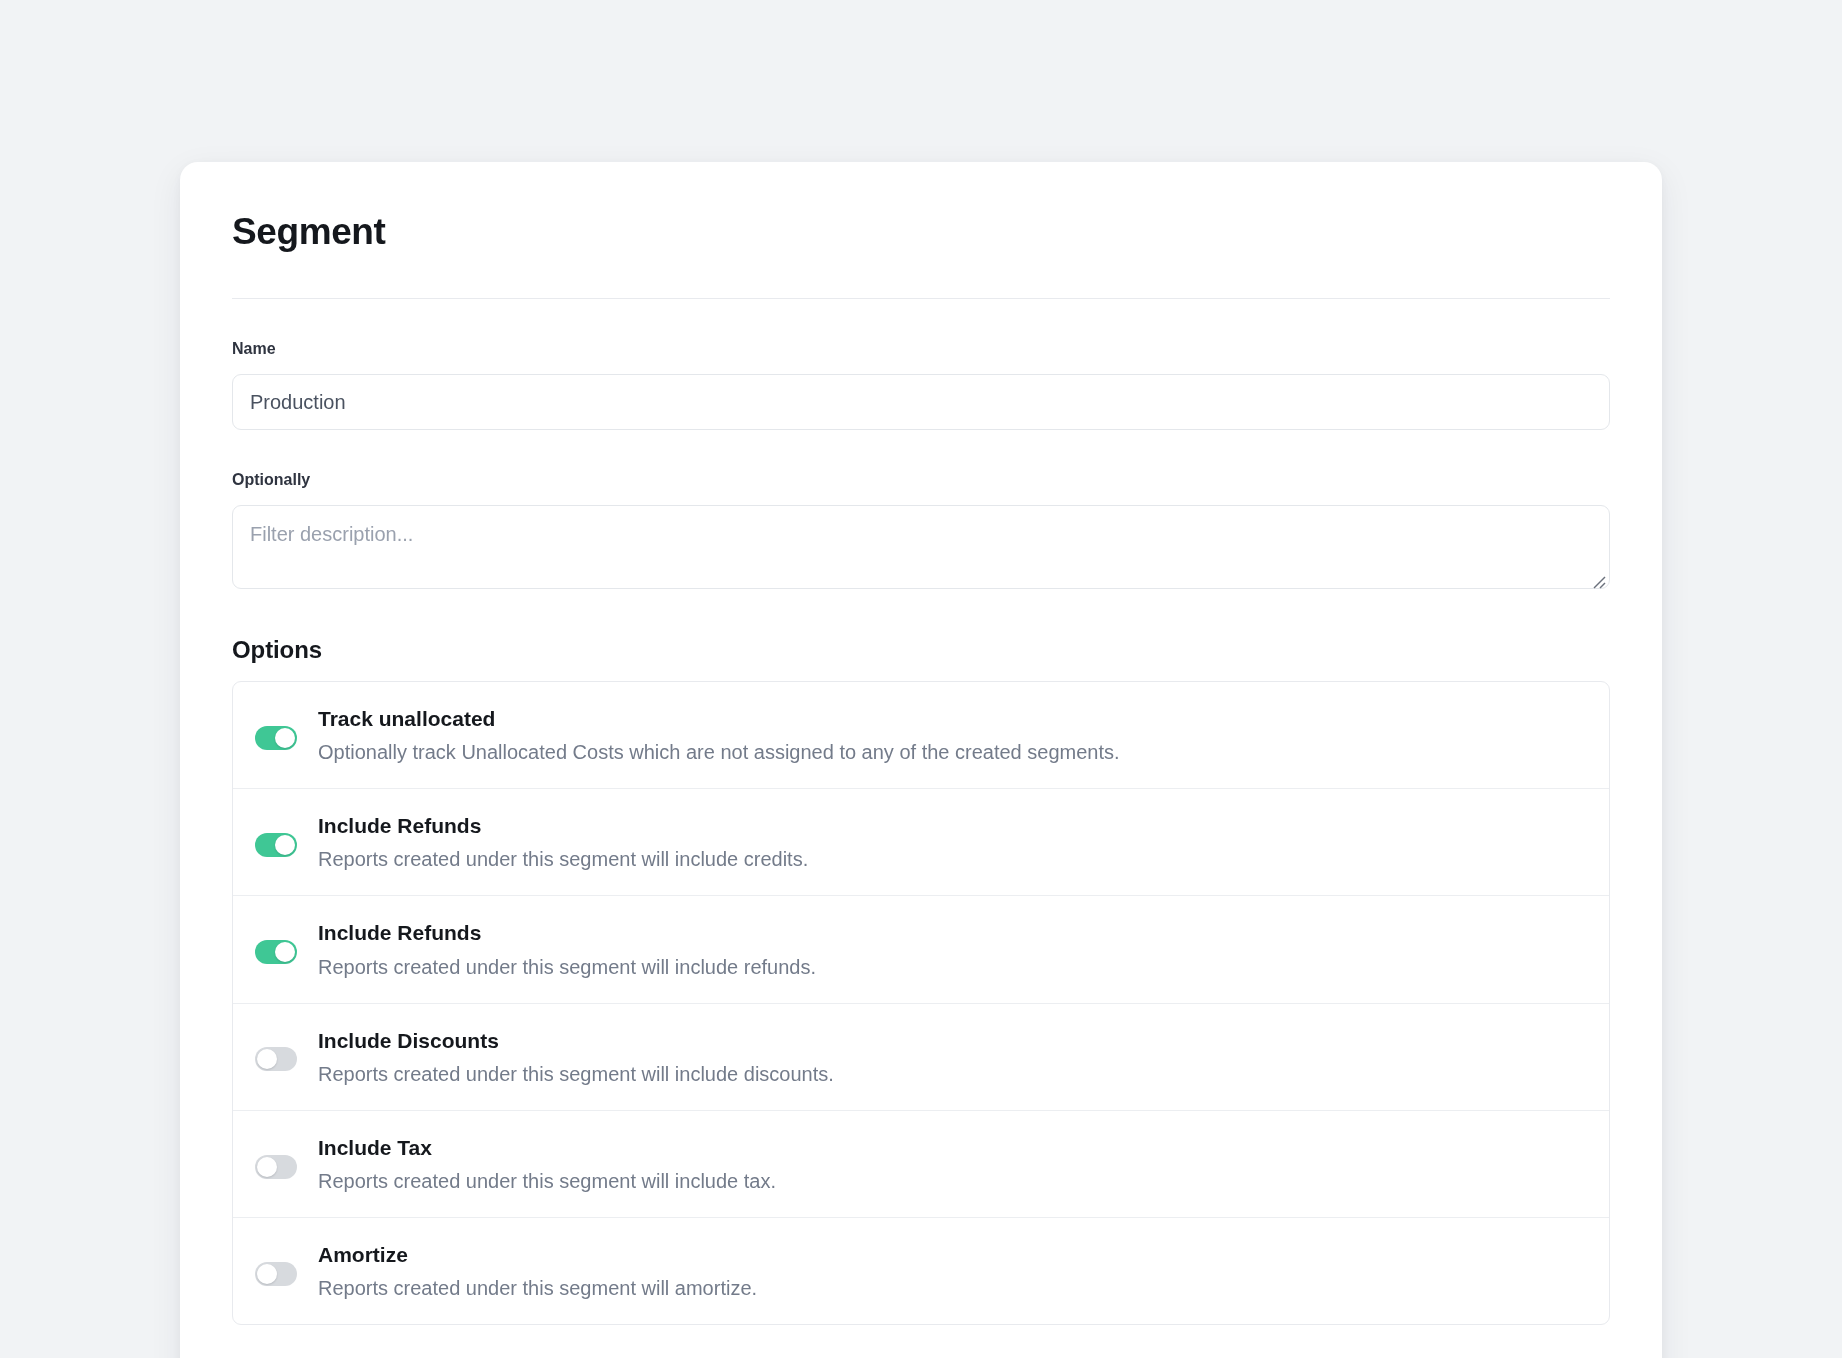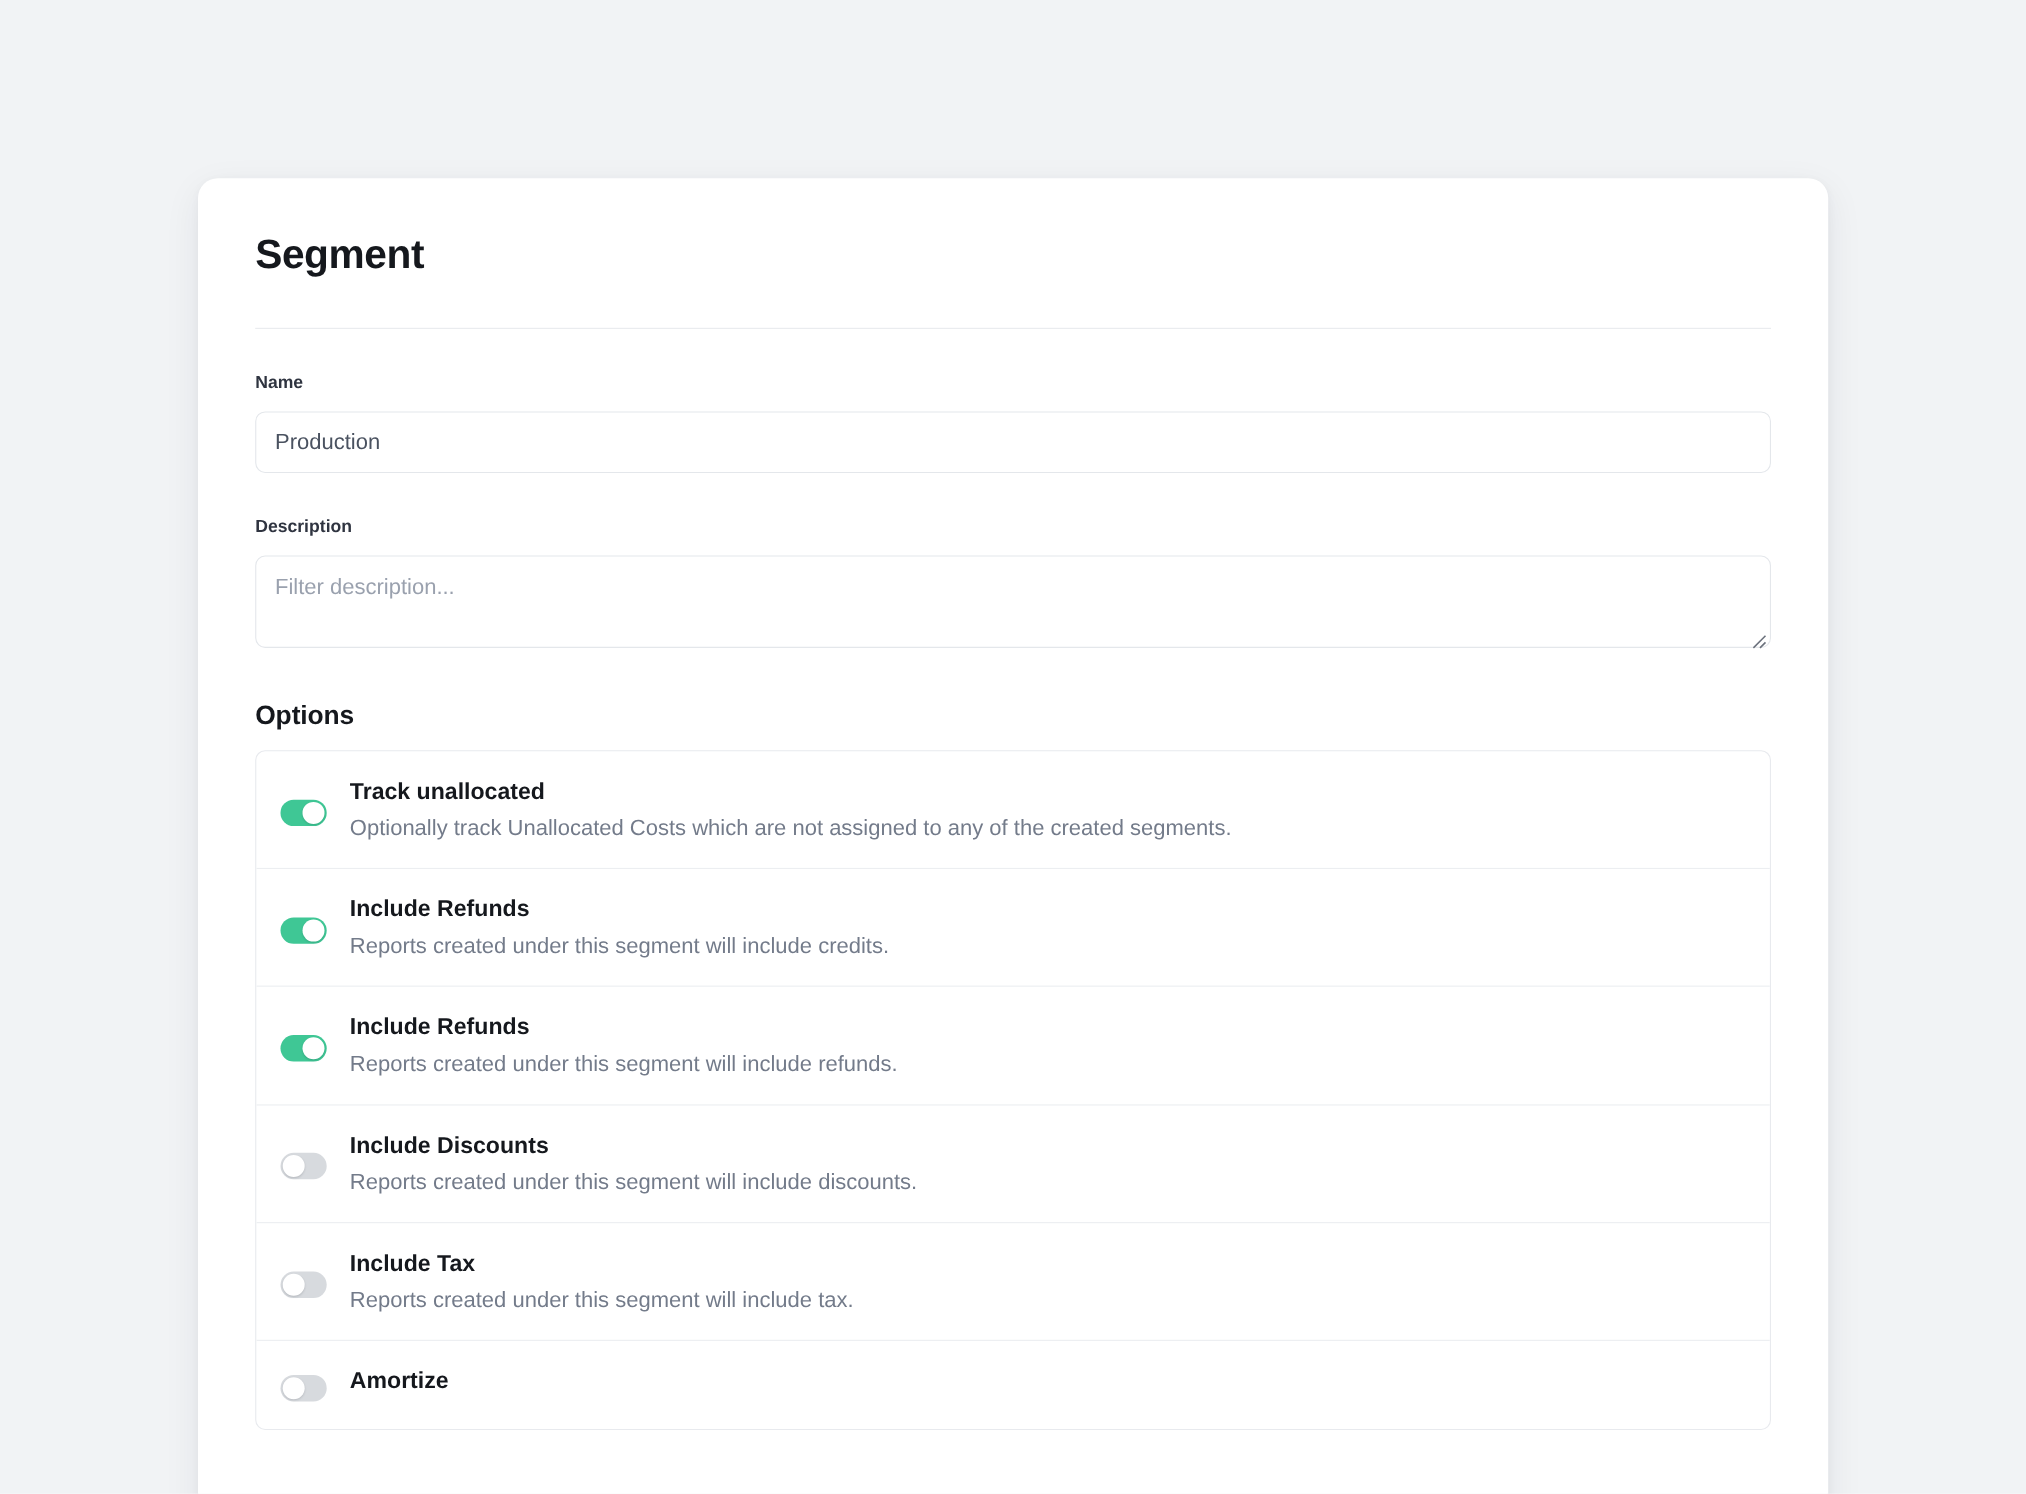--- a/index.html
+++ b/index.html
@@ -182,21 +182,21 @@
 <div class="page">
   <div class="card">
 
     <h1 class="page-title">Segment</h1>
 
     <div class="title-divider"></div>
 
     <div class="field-label">Name</div>
     <input class="text-input" type="text" value="Production" style="">
 
-    <div class="field-label">Description</div>
+    <div class="field-label">Optionally</div>
     <div class="textarea-wrap">
       <textarea class="text-area" placeholder="Filter description..." style=""></textarea>
       <svg class="resize-grip" viewBox="0 0 16 16">
         <path d="M14 3 L3 14" stroke="#6b717c" stroke-width="1.4" fill="none"></path>
         <path d="M14 9 L9 14" stroke="#6b717c" stroke-width="1.4" fill="none"></path>
       </svg>
     </div>
 
     <div class="section-heading">Options</div>
 
@@ -251,18 +251,19 @@
           <div class="option-desc">Reports created under this segment will include tax.</div>
         </div>
       </div>
 
       <div class="option-row">
         <div class="toggle">
           <span class="knob"></span>
         </div>
         <div class="option-text">
           <div class="option-title">Amortize</div>
+          <div class="option-desc">Reports created under this segment will amortize.</div>
         </div>
       </div>
 
     </div>
   </div>
 </div>
 
 </body></html>

